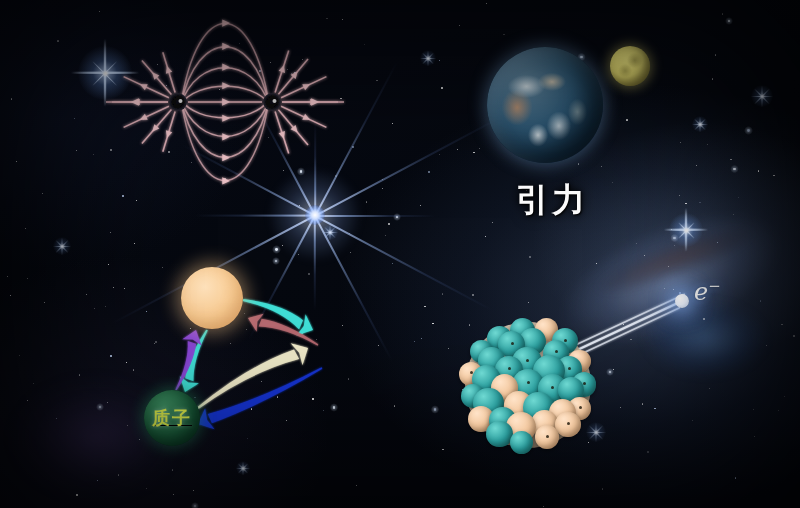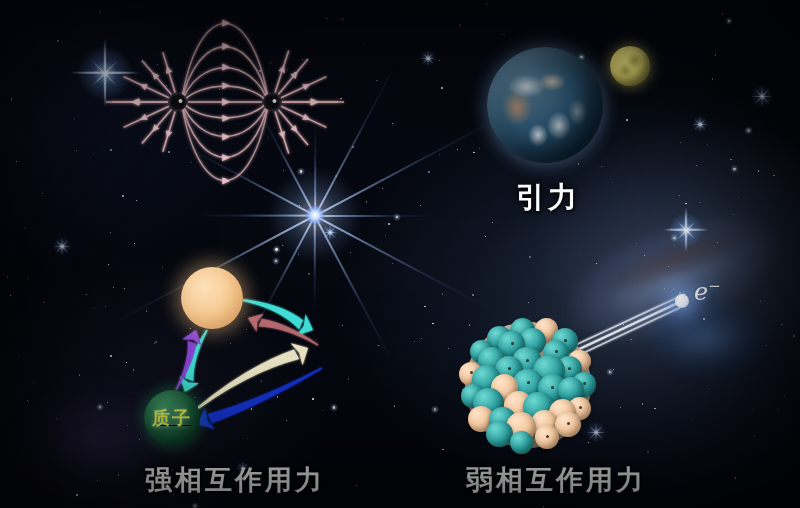--- a/index.html
+++ b/index.html
@@ -623,18 +623,16 @@
       <div class="nucleon" style="left:107.0962666175212px;top:31.707503730014025px;width:22.591088104294613px;height:22.591088104294613px;z-index:43;background:radial-gradient(circle at 34% 28%, #ffe3c8 0%, #f2c69c 52%, #c08d5e 100%);box-shadow:0 2px 4px rgba(0,0,0,.38), inset -3px -3px 6px rgba(0,0,0,.28);"></div>
       <div class="nucleon" style="left:110.75433644129195px;top:53.90129030249342px;width:24.698311300948262px;height:24.698311300948262px;z-index:66;background:radial-gradient(circle at 34% 28%, #6fd9d2 0%, #2a9d9d 52%, #10615f 100%);box-shadow:0 2px 4px rgba(0,0,0,.38), inset -3px -3px 6px rgba(0,0,0,.28);">
         <div class="dot" style="left:11.361223198436202px;top:9.879324520379306px;width:3px;height:3px;"></div>
       </div>
     </div>
   <div class="abs" id="electron-dot" style="left: 675px; top: 294px; width: 14px; height: 14px; border-radius: 50%; background: radial-gradient(circle at 38% 32%, rgb(255, 255, 255) 0%, rgb(238, 244, 255) 48%, rgb(185, 203, 232) 100%); box-shadow: rgba(140, 185, 255, 0.65) 0px 0px 18px 7px, rgba(70, 130, 230, 0.28) 0px 0px 38px 14px;"></div>
   <div id="electron-label" style="left: 694px; top: 277px; font-size: 24px;">
     <span>e</span><sup>−</sup>
   </div>
 
-  <div class="cnlabel" id="label-gravity" style="left: 516px; top: 178px; font-size: 29px;">引力</div>
-  <div class="cnlabel" id="label-strong" style="left: 145px; top: 462px; font-size: 27px;">强相互作用力</div>
-  <div class="cnlabel" id="label-weak" style="left: 466px; top: 462px; font-size: 27px;">弱相互作用力</div>
+  <div class="cnlabel" id="label-gravity" style="left: 516px; top: 178px; font-size: 33px;">引力</div>
 
   <div class="layer vignette"></div>
 </div>
 
 </body></html>

